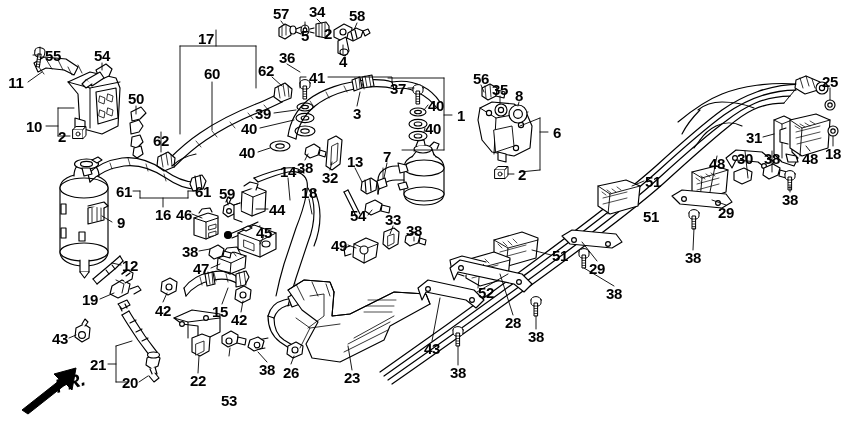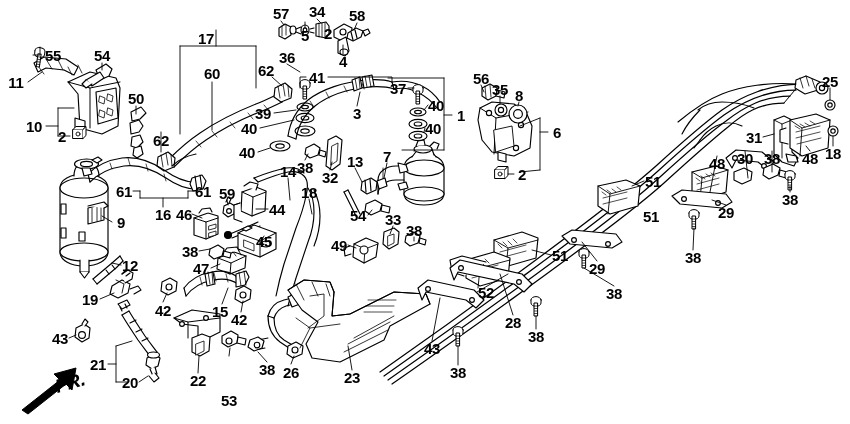--- a/index.html
+++ b/index.html
@@ -693,21 +693,21 @@
       <div class="callout" style="left: 536px; top: 336px;">38</div>
       <div class="callout" style="left: 432px; top: 348px;">43</div>
       <div class="callout" style="left: 458px; top: 372px;">38</div>
       <div class="callout" style="left: 121px; top: 222px;">9</div>
       <div class="callout" style="left: 124px; top: 191px;">61</div>
       <div class="callout" style="left: 203px; top: 191px;">61</div>
       <div class="callout" style="left: 163px; top: 214px;">16</div>
       <div class="callout" style="left: 184px; top: 214px;">46</div>
       <div class="callout" style="left: 227px; top: 193px;">59</div>
       <div class="callout" style="left: 277px; top: 209px;">44</div>
-      <div class="callout" style="left: 264px; top: 241px;">45</div>
+      <div class="callout" style="left: 264px; top: 232px;">45</div>
       <div class="callout" style="left: 190px; top: 251px;">38</div>
       <div class="callout" style="left: 201px; top: 268px;">47</div>
       <div class="callout" style="left: 130px; top: 265px;">12</div>
       <div class="callout" style="left: 90px; top: 299px;">19</div>
       <div class="callout" style="left: 60px; top: 338px;">43</div>
       <div class="callout" style="left: 98px; top: 364px;">21</div>
       <div class="callout" style="left: 130px; top: 382px;">20</div>
       <div class="callout" style="left: 163px; top: 310px;">42</div>
       <div class="callout" style="left: 220px; top: 311px;">15</div>
       <div class="callout" style="left: 239px; top: 319px;">42</div>

